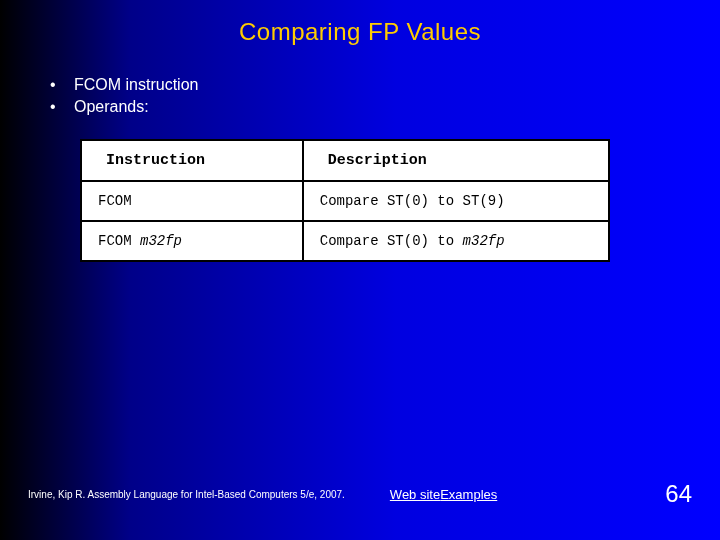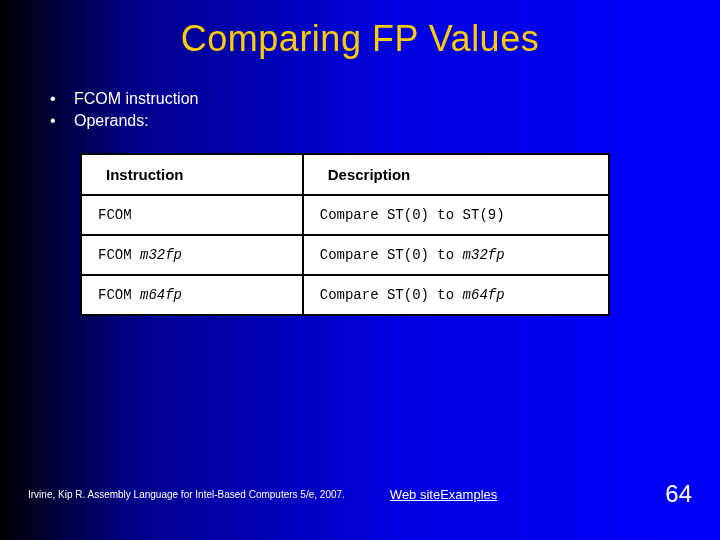--- a/index.html
+++ b/index.html
@@ -4,21 +4,21 @@
 <style>
   * { box-sizing: border-box; margin: 0; padding: 0; }
   html, body { width: 720px; height: 540px; overflow: hidden; }
   body {
     background: linear-gradient(to right, #000000 0%, #000088 18%, #0000e0 55%, #0000ff 100%);
     font-family: Arial, Helvetica, sans-serif;
     position: relative;
   }
   .title {
     color: #ffcc00;
-    font-size: 36px;
+    font-size: 24px;
     font-weight: normal;
     text-align: center;
     padding-top: 18px;
     letter-spacing: 0.5px;
   }
   .bullets {
     margin-top: 28px;
     margin-left: 50px;
     color: #ffffff;
     font-size: 16px;
@@ -42,21 +42,21 @@
   .table-wrap th, .table-wrap td {
     border: 2px solid #000;
     padding: 11px 16px;
     text-align: left;
     font-size: 15px;
     color: #000;
     vertical-align: middle;
   }
   .table-wrap th {
     font-weight: bold;
-    font-family: Liberation Sans, sans-serif;
+    font-family: Liberation Mono, monospace;
     padding-left: 24px;
   }
   .table-wrap td {
     font-family: "Courier New", monospace;
     font-size: 14px;
   }
   .table-wrap td .arg { font-style: italic; }
   .footer {
     position: absolute;
     bottom: 32px;
@@ -93,24 +93,20 @@
   </thead>
   <tbody>
     <tr>
       <td><span>FCOM</span></td>
       <td><span>Compare ST(0) to ST(9)</span></td>
     </tr>
     <tr>
       <td><span>FCOM</span> <span class="arg">m32fp</span></td>
       <td><span>Compare ST(0) to </span><span class="arg">m32fp</span></td>
     </tr>
-    <tr>
-      <td><span>FCOM</span> <span class="arg">m64fp</span></td>
-      <td><span>Compare ST(0) to </span><span class="arg">m64fp</span></td>
-    </tr>
   </tbody>
 </table>
 
 <div class="footer">
   <span class="cite">Irvine, Kip R. Assembly Language for Intel-Based Computers 5/e, 2007.</span>
   <span class="links">
     <span>Web site</span>
     <span>Examples</span>
   </span>
   <span class="pagenum">64</span>

